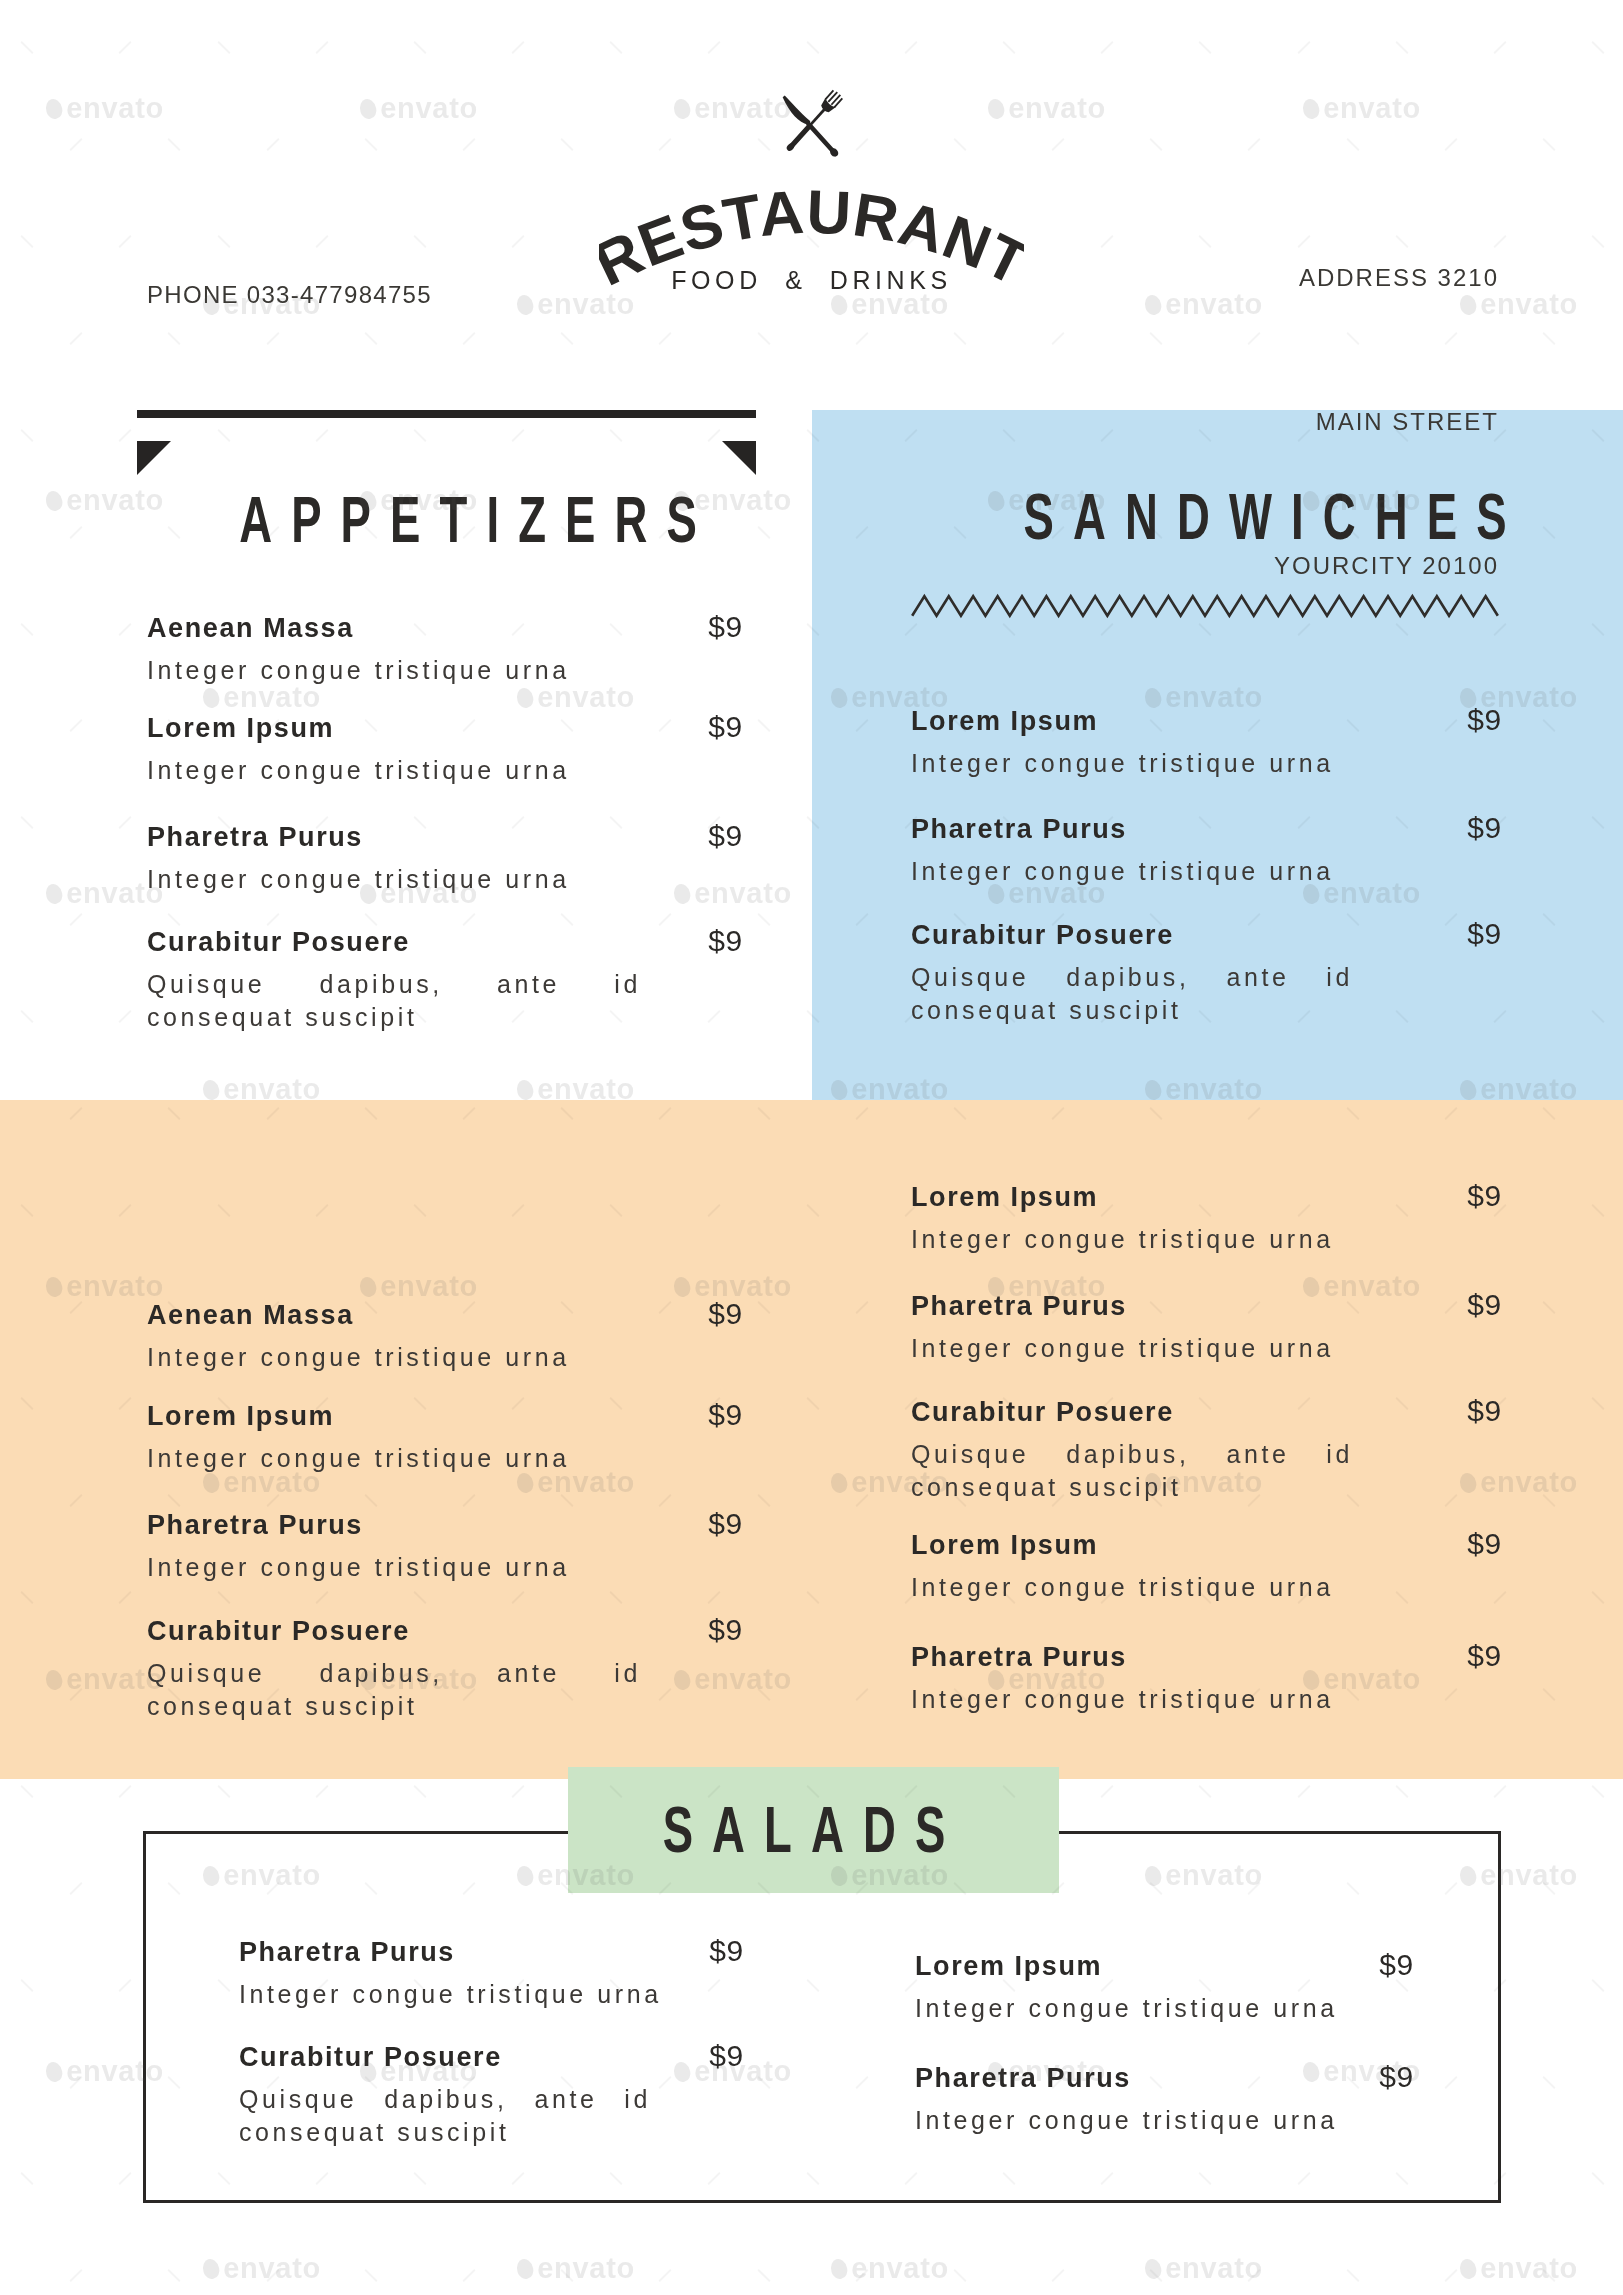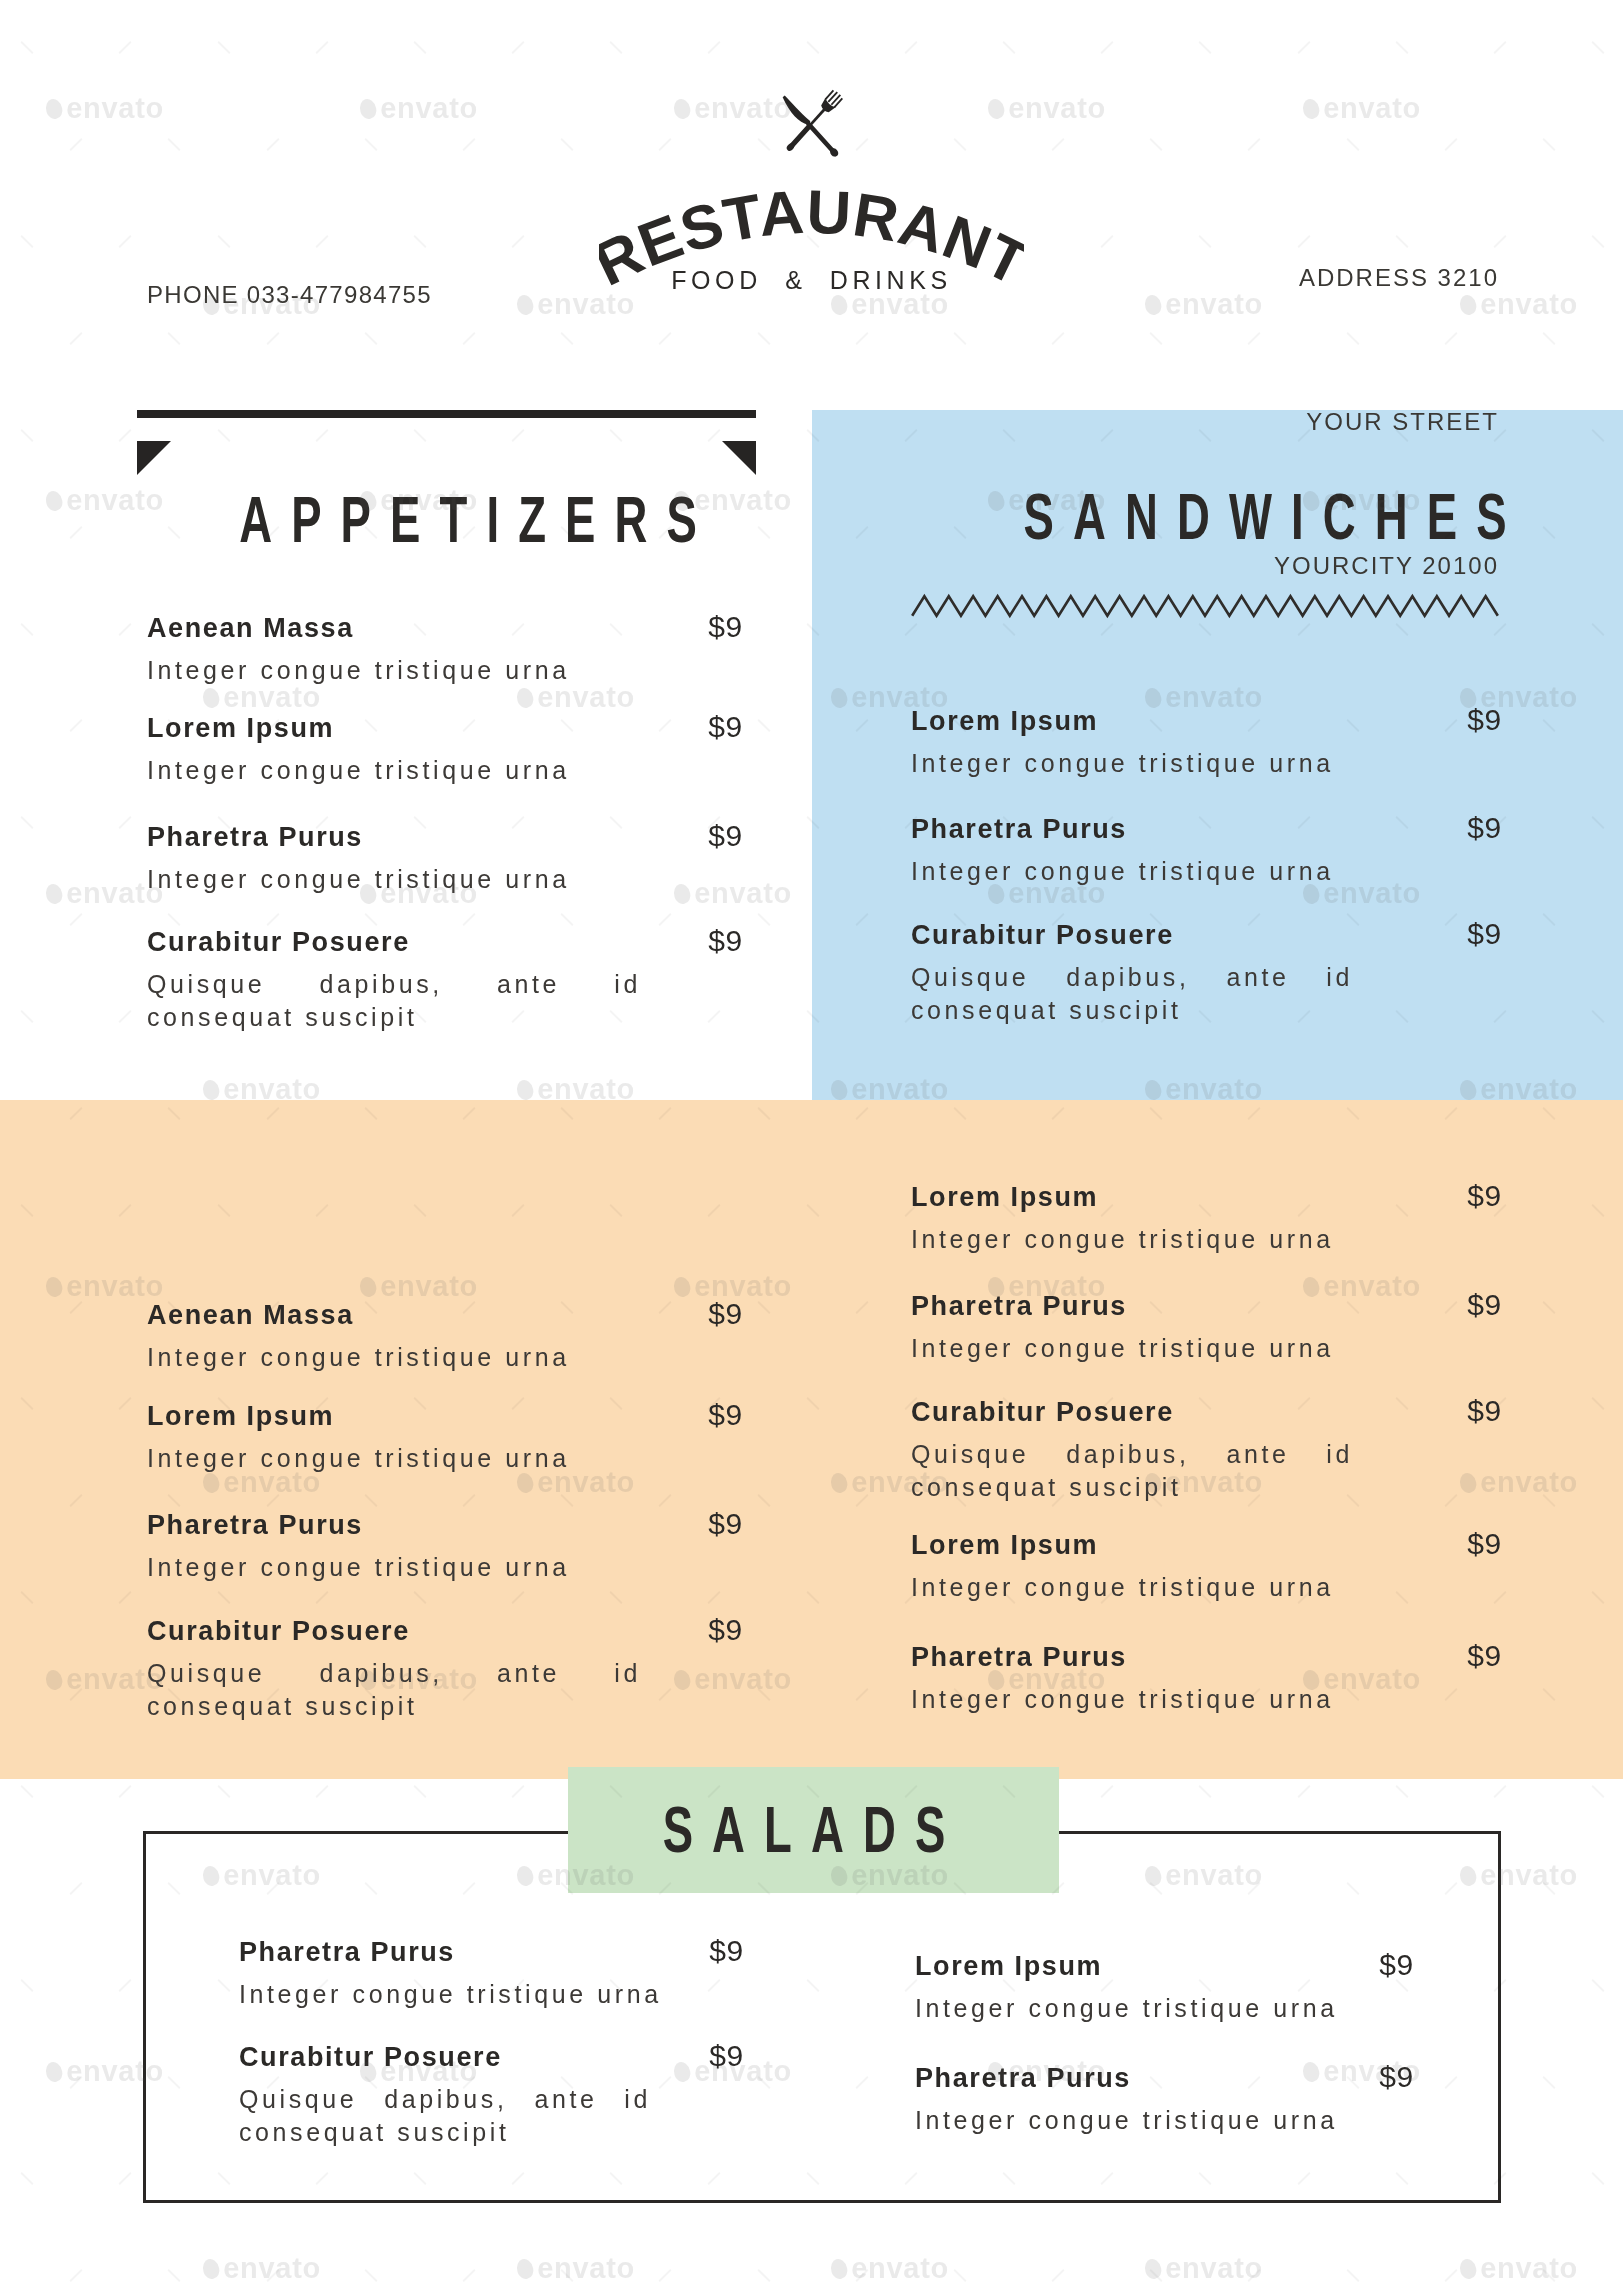--- a/index.html
+++ b/index.html
@@ -60,21 +60,21 @@
   <div class="panel panel-orange" style="left:0;top:1100px;width:1624px;height:679px"></div>
   <div class="box-outline" style="left:143px;top:1831px;width:1358px;height:372px"></div>
   <div class="panel panel-green" style="left:568px;top:1767px;width:491px;height:126px"></div>
 
   <div class="contact">
     <div>PHONE 033-477984755</div>
   </div>
 
   <div class="address">
     <div>ADDRESS 3210</div>
-    <div>YOUR STREET</div>
+    <div>MAIN STREET</div>
     <div>YOURCITY 20100</div>
   </div>
 
   <svg class="logo-icon" width="92" height="105" viewBox="0 0 200 200">
     <g fill="#262423" stroke="#262423">
 
       <g transform="translate(100,105) rotate(-42)">
         <path d="M -3 -92 C -15 -55 -13 -28 -2 -11 L 7 -13 C 3 -45 4 -70 3 -92 Z" stroke="none"></path>
         <line x1="0" y1="-12" x2="0" y2="70" stroke-width="10" stroke-linecap="round"></line>
         <ellipse cx="0" cy="72" rx="8" ry="10" stroke="none"></ellipse>

